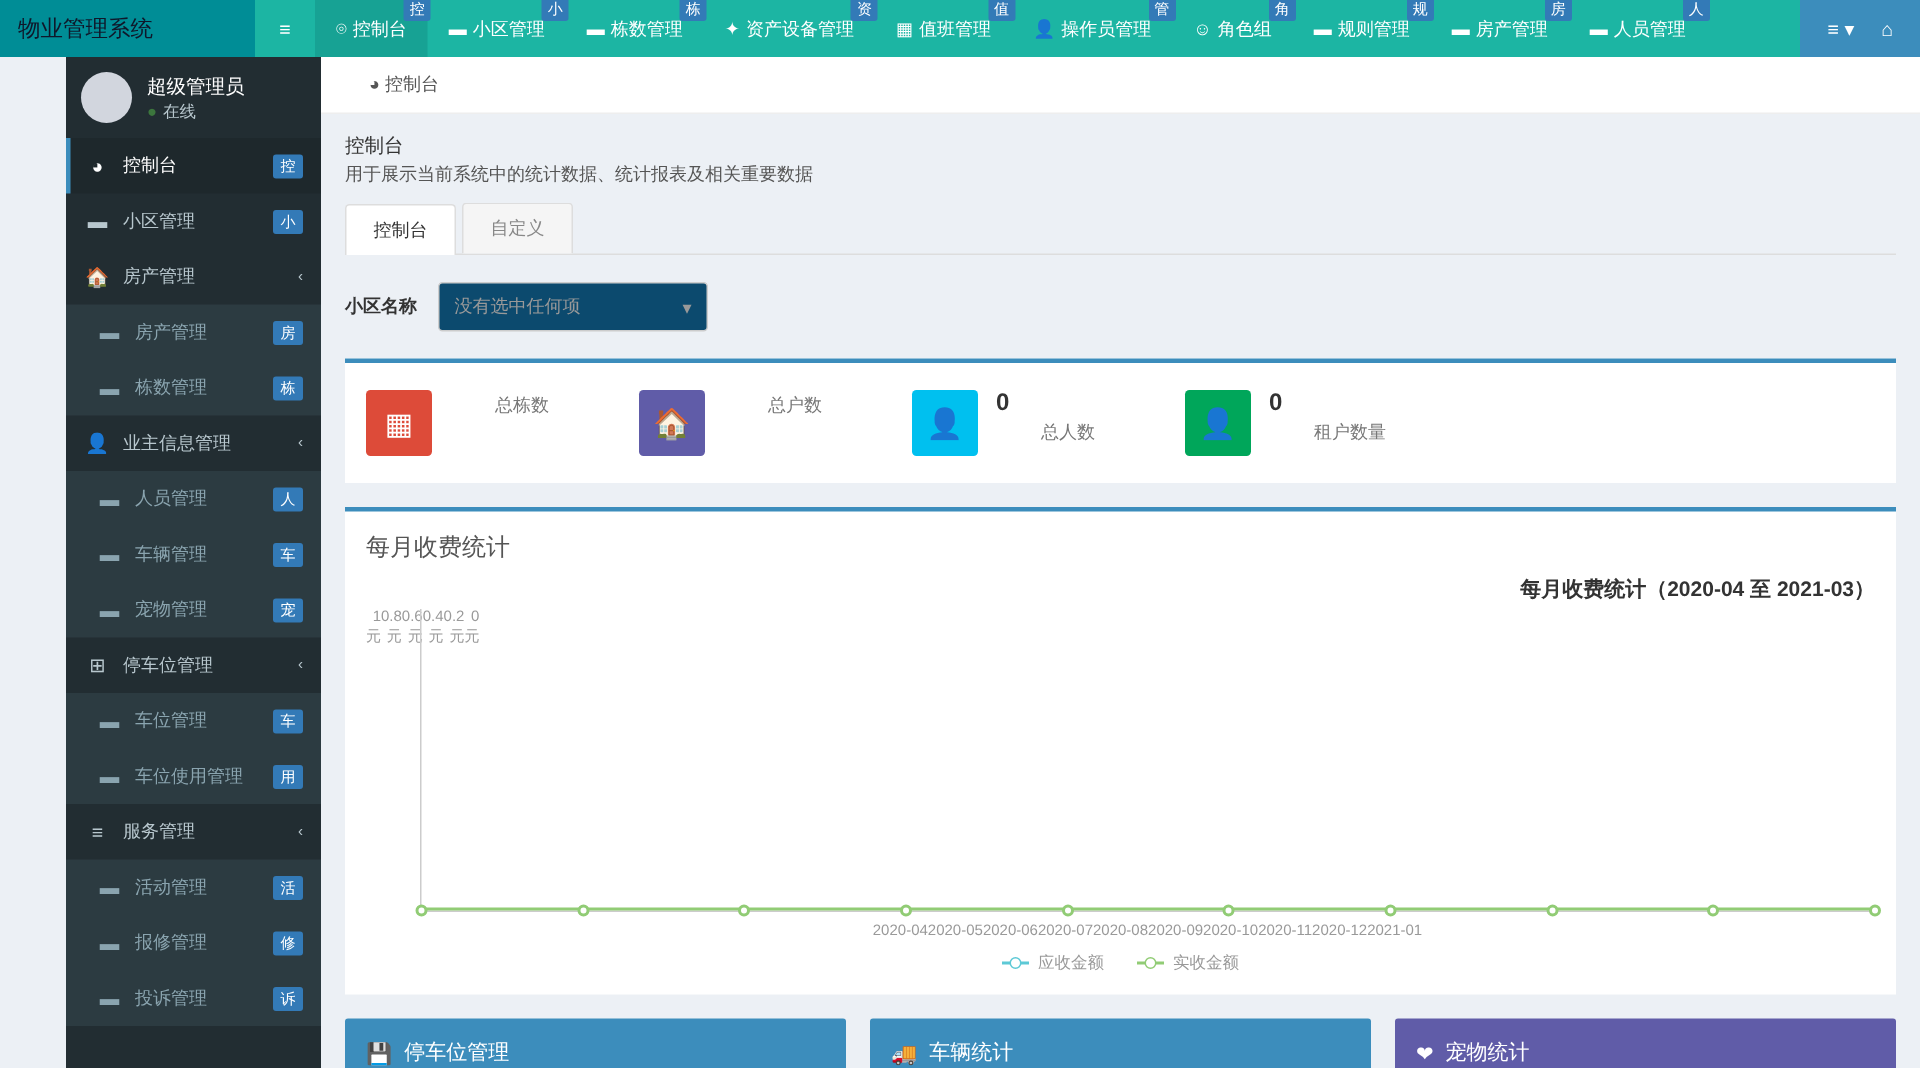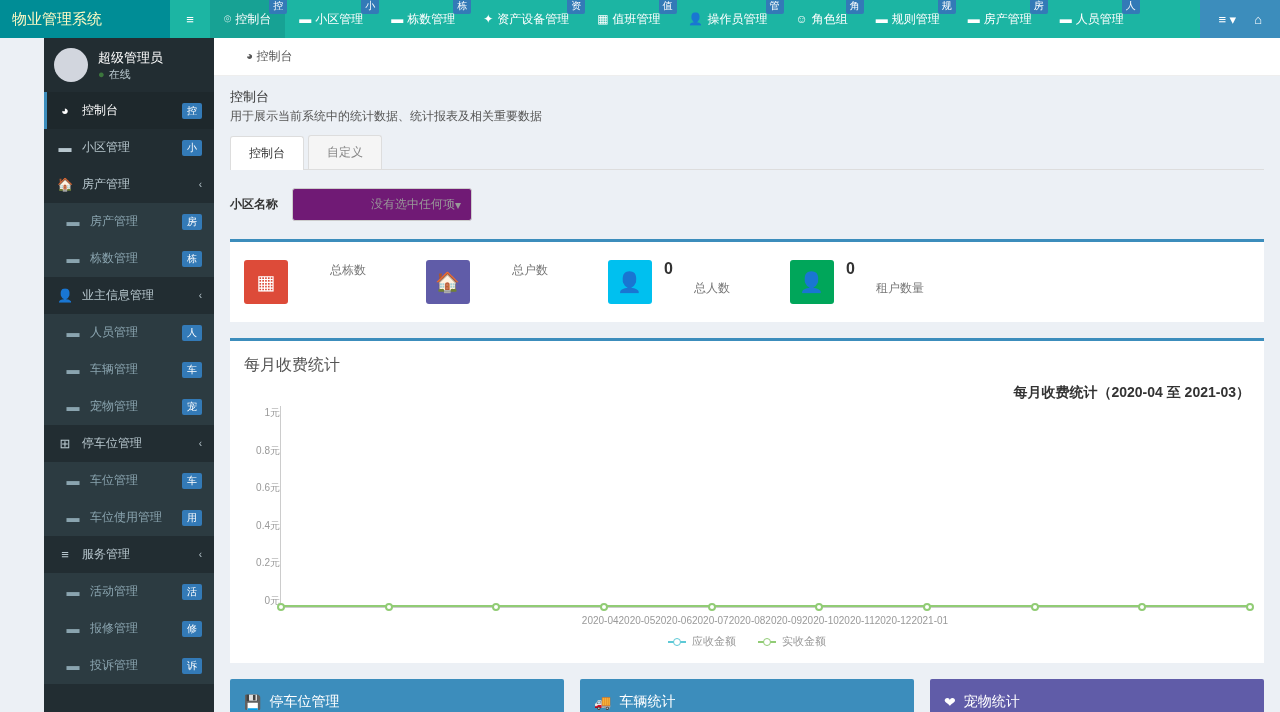--- a/index.html
+++ b/index.html
@@ -1,19 +1,19 @@
 <!DOCTYPE html>
 <html><head>
 <meta charset="utf-8">
 <style>
 * { margin: 0; padding: 0; box-sizing: border-box; }
 body { font-family: "Microsoft YaHei", Arial, sans-serif; font-size: 13px; color: #333; background: #ecf0f5; overflow: hidden; }
 
 .header { display: flex; height: 38px; background: #3c8dbc; }
-.logo { width: 170px; background: #008d96; color: #fef9c3; display: flex; align-items: center; padding-left: 12px; font-size: 15px; }
+.logo { width: 170px; background: #008d96; color: #0f172a; display: flex; align-items: center; padding-left: 12px; font-size: 15px; }
 .top-nav { flex: 1; display: flex; background: #1cb5a3; }
 .burger { width: 40px; display: flex; align-items: center; justify-content: center; color: #fff; cursor: pointer; }
 .tab { padding: 0 14px; display: flex; align-items: center; color: #fff; font-size: 12px; position: relative; cursor: pointer; gap: 4px; }
 .tab.active { background: #17a294; }
 .tab .badge { position: absolute; top: -2px; right: -2px; background: #337ab7; color: #fff; font-size: 10px; padding: 1px 4px; border-radius: 2px; }
 .top-right { display: flex; align-items: center; gap: 18px; padding: 0 18px; color: #fff; }
 
 .layout { display: flex; height: calc(100vh - 38px); }
 .sidebar { width: 170px; background: #222d32; color: #b8c7ce; overflow-y: auto; margin-left: 44px; }
 .sidebar::-webkit-scrollbar { width: 6px; }
@@ -39,33 +39,33 @@
 .breadcrumb { background: #fff; padding: 10px 32px; font-size: 12px; color: #555; border-bottom: 1px solid #eee; }
 .content { padding: 12px 16px; }
 .panel-desc { font-size: 12px; color: #555; margin-bottom: 10px; }
 .panel-desc .title { font-size: 13px; color: #333; margin-bottom: 2px; }
 .subtabs { display: flex; border-bottom: 1px solid #ddd; gap: 0; font-size: 12px; }
 .subtab { padding: 8px 18px; background: #f5f5f5; color: #888; border: 1px solid #ddd; border-bottom: none; cursor: pointer; border-radius: 3px 3px 0 0; margin-right: 4px; }
 .subtab.active { background: #fff; color: #333; position: relative; top: 1px; }
 
 .filter-row { display: flex; align-items: center; gap: 14px; padding: 18px 0; font-size: 12px; }
 .filter-row .label { font-weight: bold; }
-.select { border: 1px solid #ccc; background: #701a75; padding: 7px 10px; border-radius: 3px; min-width: 180px; display: flex; justify-content: flex-end; align-items: center; color: #999; cursor: pointer; }
+.select { border: 1px solid #ccc; background: #0c4a6e; padding: 7px 10px; border-radius: 3px; min-width: 180px; display: flex; justify-content: space-between; align-items: center; color: #999; cursor: pointer; }
 
 .stats-row { display: flex; gap: 60px; border-top: 3px solid #3c8dbc; background: #fff; padding: 18px 14px; }
 .stat { display: flex; gap: 12px; align-items: flex-start; }
 .stat-icon { width: 44px; height: 44px; border-radius: 3px; display: flex; align-items: center; justify-content: center; color: #fff; font-size: 20px; }
 .stat-text .val { font-size: 16px; font-weight: bold; color: #333; }
 .stat-text .lbl { font-size: 12px; color: #777; margin-top: 2px; margin-left: 30px; }
 
 .chart-card { background: #fff; border-top: 3px solid #3c8dbc; margin-top: 16px; padding: 14px; }
 .chart-title { font-size: 16px; color: #555; margin-bottom: 8px; }
 .chart-inner-title { text-align: right; font-size: 14px; font-weight: bold; color: #333; margin-bottom: 4px; }
 .chart-body { position: relative; height: 220px; display: flex; }
-.y-axis { display: flex; flex-direction: column; justify-content: space-between; padding-bottom: 18px; font-size: 10px; color: #999; text-align: right; width: 36px; }
+.y-axis { display: flex; flex-direction: row; justify-content: space-between; padding-bottom: 18px; font-size: 10px; color: #999; text-align: right; width: 36px; }
 .plot { flex: 1; position: relative; border-left: 1px solid #ccc; border-bottom: 1px solid #ccc; margin-bottom: 18px; }
 .plot .line { position: absolute; bottom: 0; left: 0; right: 0; height: 0; border-top: 2px solid #91cc75; }
 .plot .dot { width: 8px; height: 8px; border: 2px solid #91cc75; background: #fff; border-radius: 50%; position: absolute; bottom: -4px; transform: translateX(-4px); }
 .x-axis { position: absolute; bottom: 0; left: 36px; right: 0; display: flex; justify-content: center; font-size: 10px; color: #999; }
 .legend { display: flex; gap: 22px; justify-content: center; font-size: 11px; color: #999; margin-top: 8px; align-items: center; }
 .legend-item { display: flex; align-items: center; gap: 6px; }
 .legend-dot { width: 18px; height: 8px; position: relative; }
 .legend-dot::before { content: ""; position: absolute; top: 3px; left: 0; right: 0; border-top: 2px solid; }
 .legend-dot::after { content: ""; position: absolute; top: 0; left: 5px; width: 6px; height: 6px; border: 1px solid; border-radius: 50%; background: #fff; }
 

